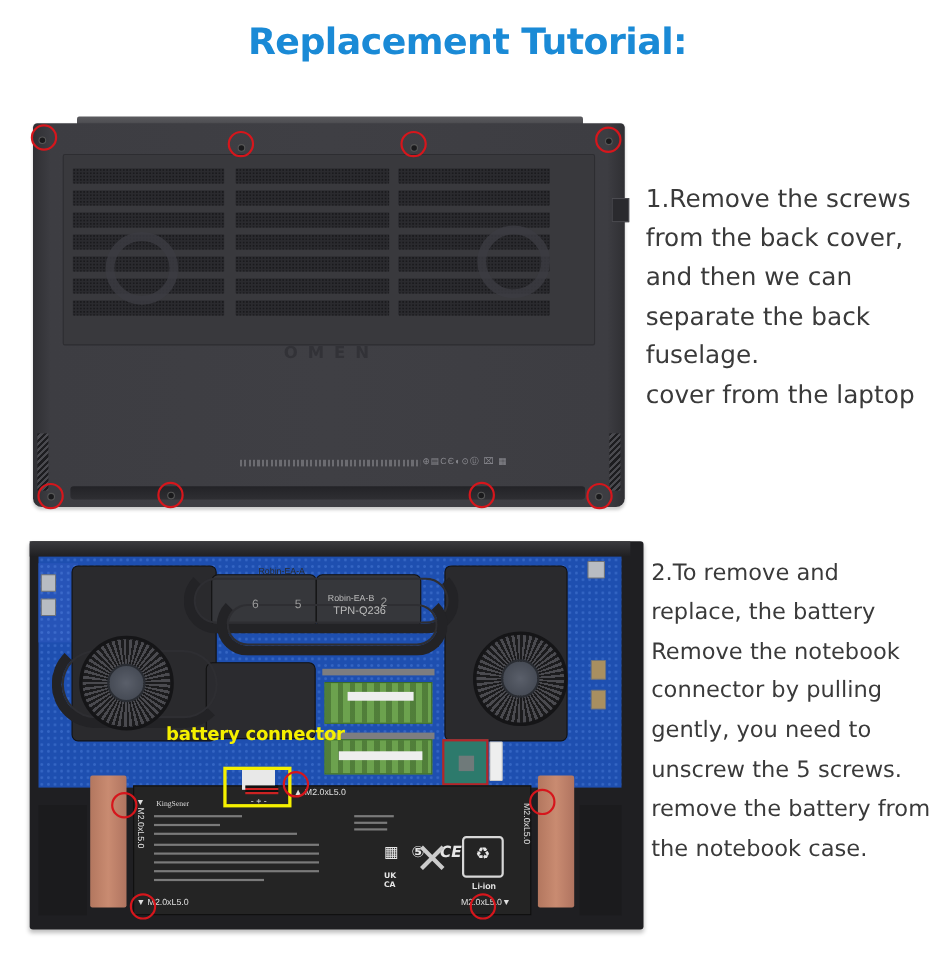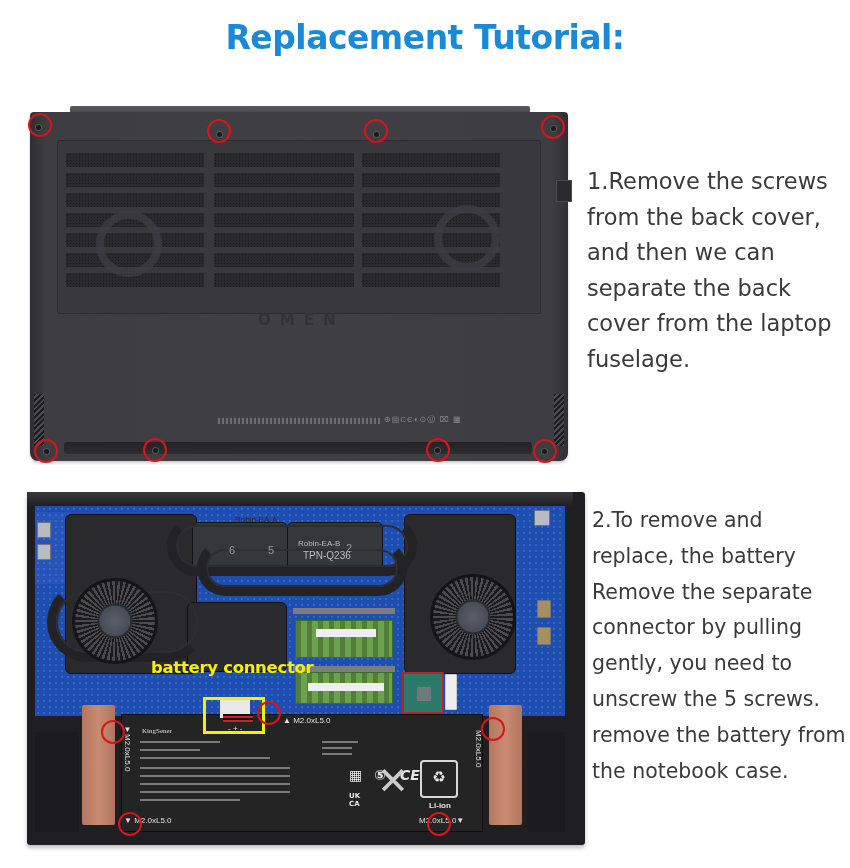--- a/index.html
+++ b/index.html
@@ -258,22 +258,22 @@
 <div class="ring" style="left:46px;top:451px;"></div>
 <div class="ring" style="left:155px;top:450px;"></div>
 <div class="ring" style="left:438px;top:450px;"></div>
 <div class="ring" style="left:545px;top:451px;"></div>
 
 <div class="step-text" id="step1">
   <span class="line">1.Remove the screws</span>
   <span class="line">from the back cover,</span>
   <span class="line">and then we can</span>
   <span class="line">separate the back</span>
+  <span class="line">fuselage.</span>
   <span class="line">cover from the laptop</span>
-  <span class="line">fuselage.</span>
 </div>
 
 <div class="inside">
   <div class="frame-top"></div>
 
   <div class="pcb" style="left:8px;top:14px;width:530px;height:210px;"></div>
   <div class="pcb" style="left:8px;top:20px;width:36px;height:72px;background-color:#2754b8;"></div>
 
   <div class="port" style="left:10px;top:30px;width:14px;height:16px;"></div>
   <div class="port" style="left:10px;top:52px;width:14px;height:16px;"></div>
@@ -340,21 +340,21 @@
     <div class="fine" style="left:200px;top:38px;width:30px;"></div>
     <div class="sym" style="left:227px;top:52px;font-size:14px;">▦</div>
     <div class="sym" style="left:252px;top:52px;font-size:14px;">⑤</div>
     <div class="sym" style="left:278px;top:52px;font-size:14px;font-style:italic;">CE</div>
     <div class="sym" style="left:227px;top:77px;font-size:7px;width:14px;white-space:normal;line-height:8px;">UK CA</div>
     <div class="sym" style="left:255px;top:44px;font-size:38px;font-weight:normal;color:#ccc;">✕</div>
     <div class="liion-box">♻</div>
     <div class="liion-label">Li-ion</div>
   </div>
 
-  <div class="screw-label" style="left:256px;top:224px;">▲ <span>M2.0xL5.0</span></div>
+  <div class="screw-label" style="left:240px;top:224px;">▲ <span>M2.0xL5.0</span></div>
   <div class="screw-label vert" style="left:96px;top:233px;">▼<span>M2.0xL5.0</span></div>
   <div class="screw-label vert" style="left:447px;top:238px;"><span>M2.0xL5.0</span></div>
   <div class="screw-label" style="left:97px;top:324px;">▼ <span>M2.0xL5.0</span></div>
   <div class="screw-label" style="left:392px;top:324px;"><span>M2.0xL5.0</span>▼</div>
 
   <div class="conn"></div>
   <div class="conn-wires"></div>
   <div class="screw-label" style="left:201px;top:232px;">- + -</div>
   <div class="yellow-box"></div>
   <div class="callout">battery connector</div>
@@ -362,19 +362,19 @@
 
 <div class="ring" style="left:269px;top:713px;"></div>
 <div class="ring" style="left:113px;top:732px;"></div>
 <div class="ring" style="left:493px;top:729px;"></div>
 <div class="ring" style="left:130px;top:824px;"></div>
 <div class="ring" style="left:439px;top:824px;"></div>
 
 <div class="step-text" id="step2">
   <span class="line">2.To remove and</span>
   <span class="line">replace, the battery</span>
-  <span class="line">Remove the separate</span>
+  <span class="line">Remove the notebook</span>
   <span class="line">connector by pulling</span>
   <span class="line">gently, you need to</span>
   <span class="line">unscrew the 5 screws.</span>
   <span class="line">remove the battery from</span>
   <span class="line">the notebook case.</span>
 </div>
 
 </body></html>

